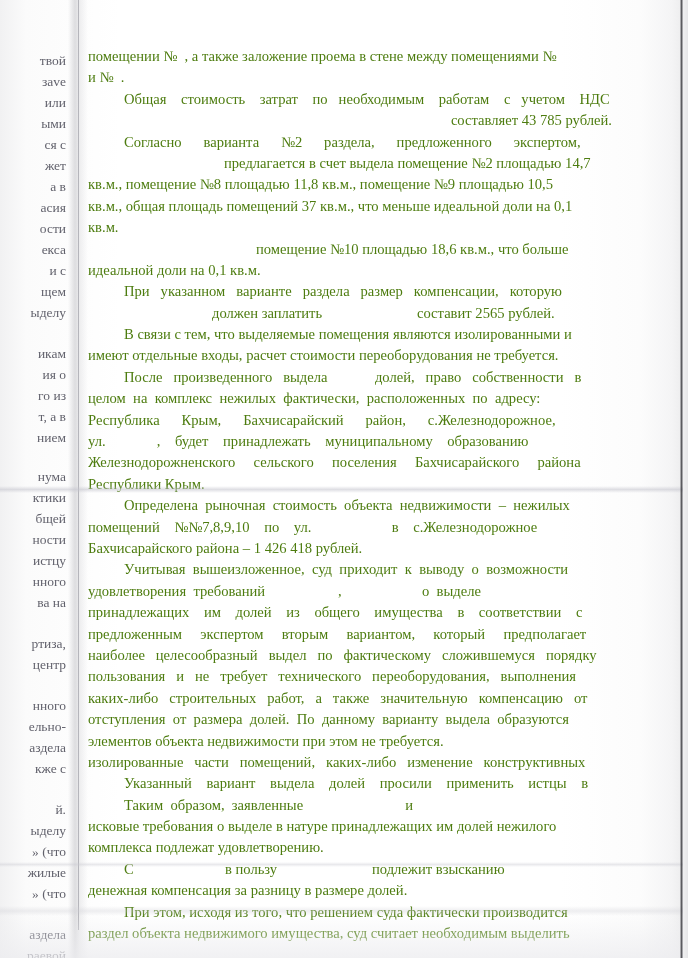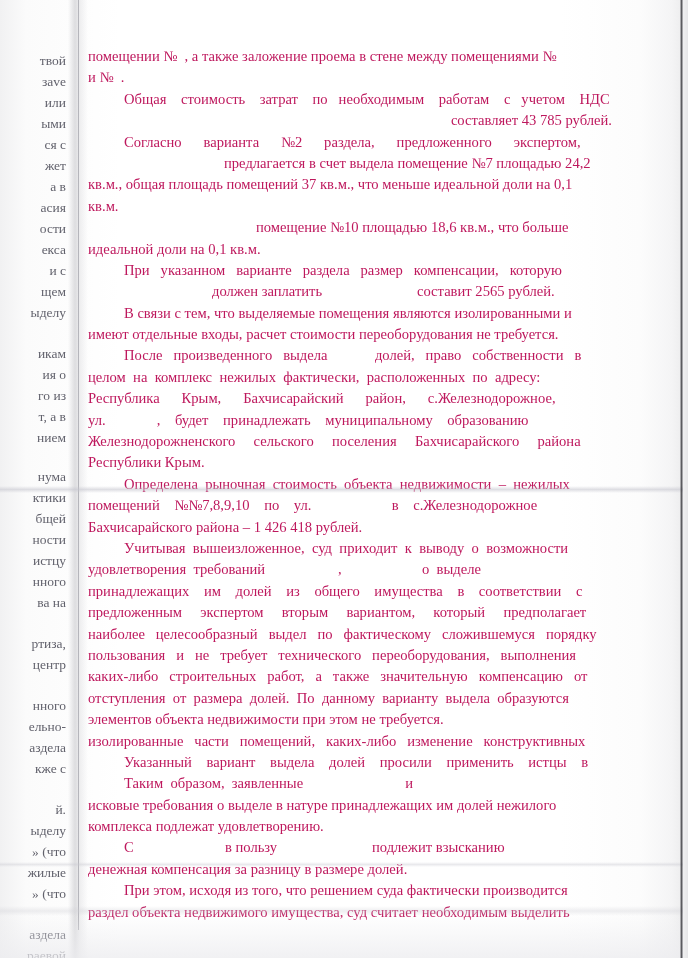--- a/index.html
+++ b/index.html
@@ -138,21 +138,21 @@
   
   .text-col {
     position: absolute;
     left: 88px;
     top: 46px;
     width: 524px;
   }
   .doc-line {
     font-size: 14.6px;
     line-height: 21.4px;
-    color: #be185d;
+    color: #4d7c0f;
     white-space: pre;
     letter-spacing: 0.0px;
     height: 21.4px;
     overflow: visible;
   }
 </style>
 </head>
 <body>
 
 <div class="scan-page">
@@ -202,21 +202,22 @@
 
   <div class="gutter-shadow"></div>
   <div class="gutter-line"></div>
 
   <div class="text-col">
       <div class="doc-line" style="padding-left: 0px;">помещении №  , а также заложение проема в стене между помещениями №</div>
       <div class="doc-line" style="padding-left: 0px;">и №  .</div>
       <div class="doc-line" style="padding-left: 36px;">Общая    стоимость    затрат    по   необходимым    работам    с   учетом    НДС</div>
       <div class="doc-line" style="padding-left: 0px; text-align: right;">составляет 43 785 рублей.</div>
       <div class="doc-line" style="padding-left: 36px;">Согласно      варианта      №2      раздела,      предложенного      экспертом,</div>
-      <div class="doc-line" style="padding-left: 136px;">предлагается в счет выдела помещение №7 площадью 24,2</div>
+      <div class="doc-line" style="padding-left: 136px;">предлагается в счет выдела помещение №2 площадью 14,7</div>
+      <div class="doc-line" style="padding-left: 0px;">кв.м., помещение №8 площадью 11,8 кв.м., помещение №9 площадью 10,5</div>
       <div class="doc-line" style="padding-left: 0px;">кв.м., общая площадь помещений 37 кв.м., что меньше идеальной доли на 0,1</div>
       <div class="doc-line" style="padding-left: 0px;">кв.м.</div>
       <div class="doc-line" style="padding-left: 168px;">помещение №10 площадью 18,6 кв.м., что больше</div>
       <div class="doc-line" style="padding-left: 0px;">идеальной доли на 0,1 кв.м.</div>
       <div class="doc-line" style="padding-left: 36px;">При   указанном   варианте   раздела   размер   компенсации,   которую</div>
       <div class="doc-line" style="padding-left: 124px;">должен заплатить                          составит 2565 рублей.</div>
       <div class="doc-line" style="padding-left: 36px;">В связи с тем, что выделяемые помещения являются изолированными и</div>
       <div class="doc-line" style="padding-left: 0px;">имеют отдельные входы, расчет стоимости переоборудования не требуется.</div>
       <div class="doc-line" style="padding-left: 36px;">После   произведенного   выдела             долей,   право   собственности   в</div>
       <div class="doc-line" style="padding-left: 0px;">целом  на  комплекс  нежилых  фактически,  расположенных  по  адресу:</div>

